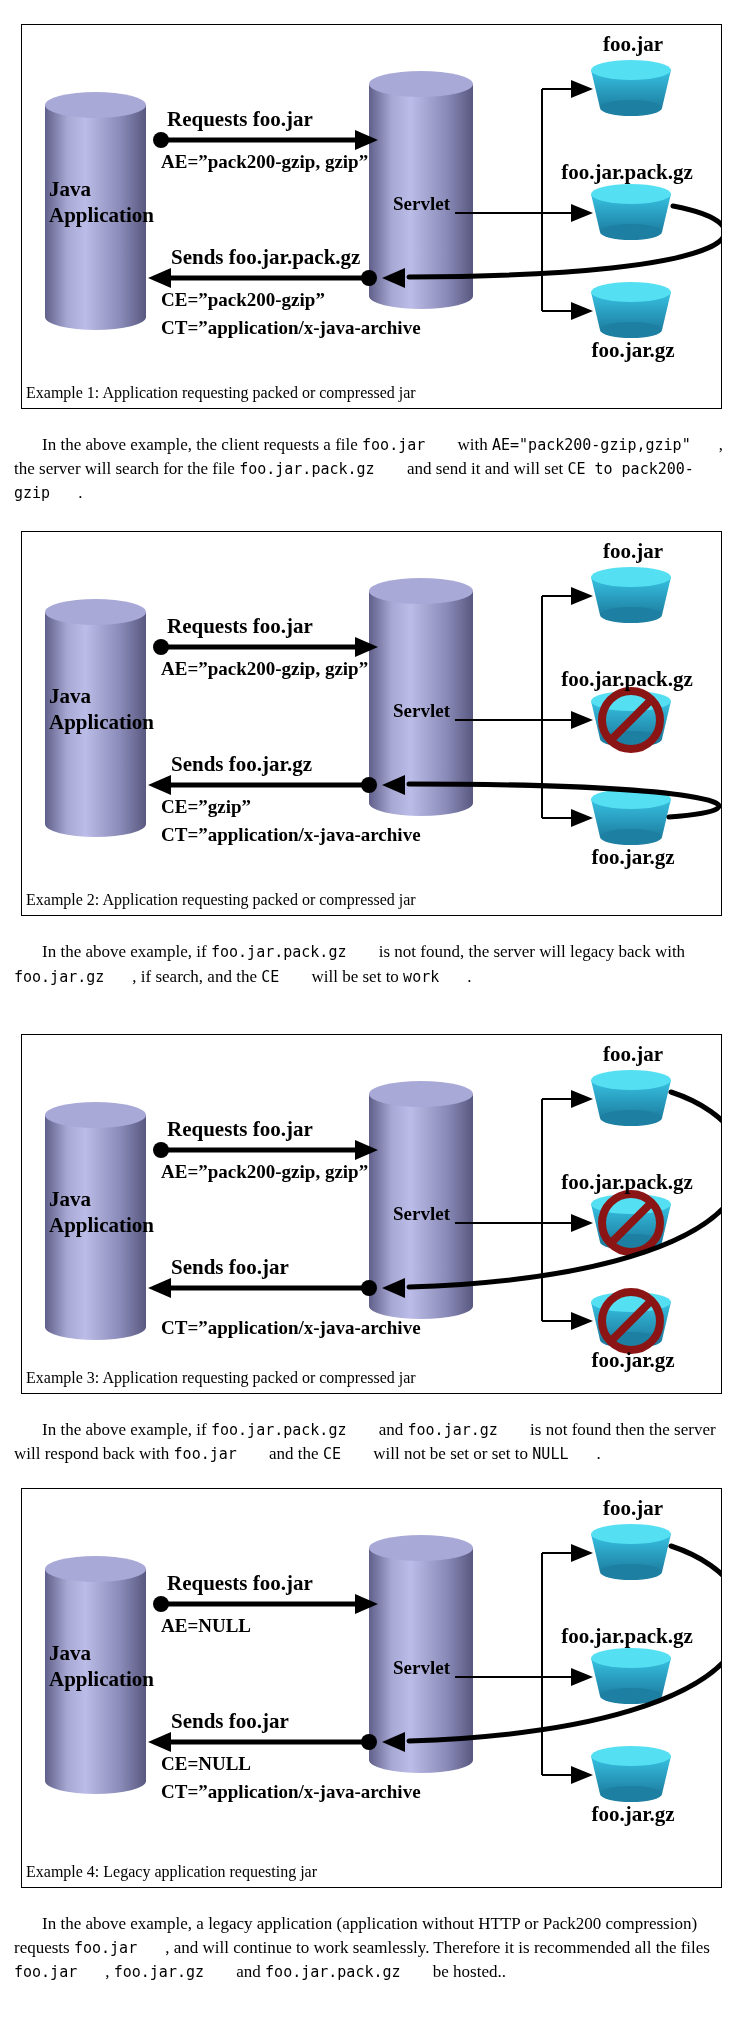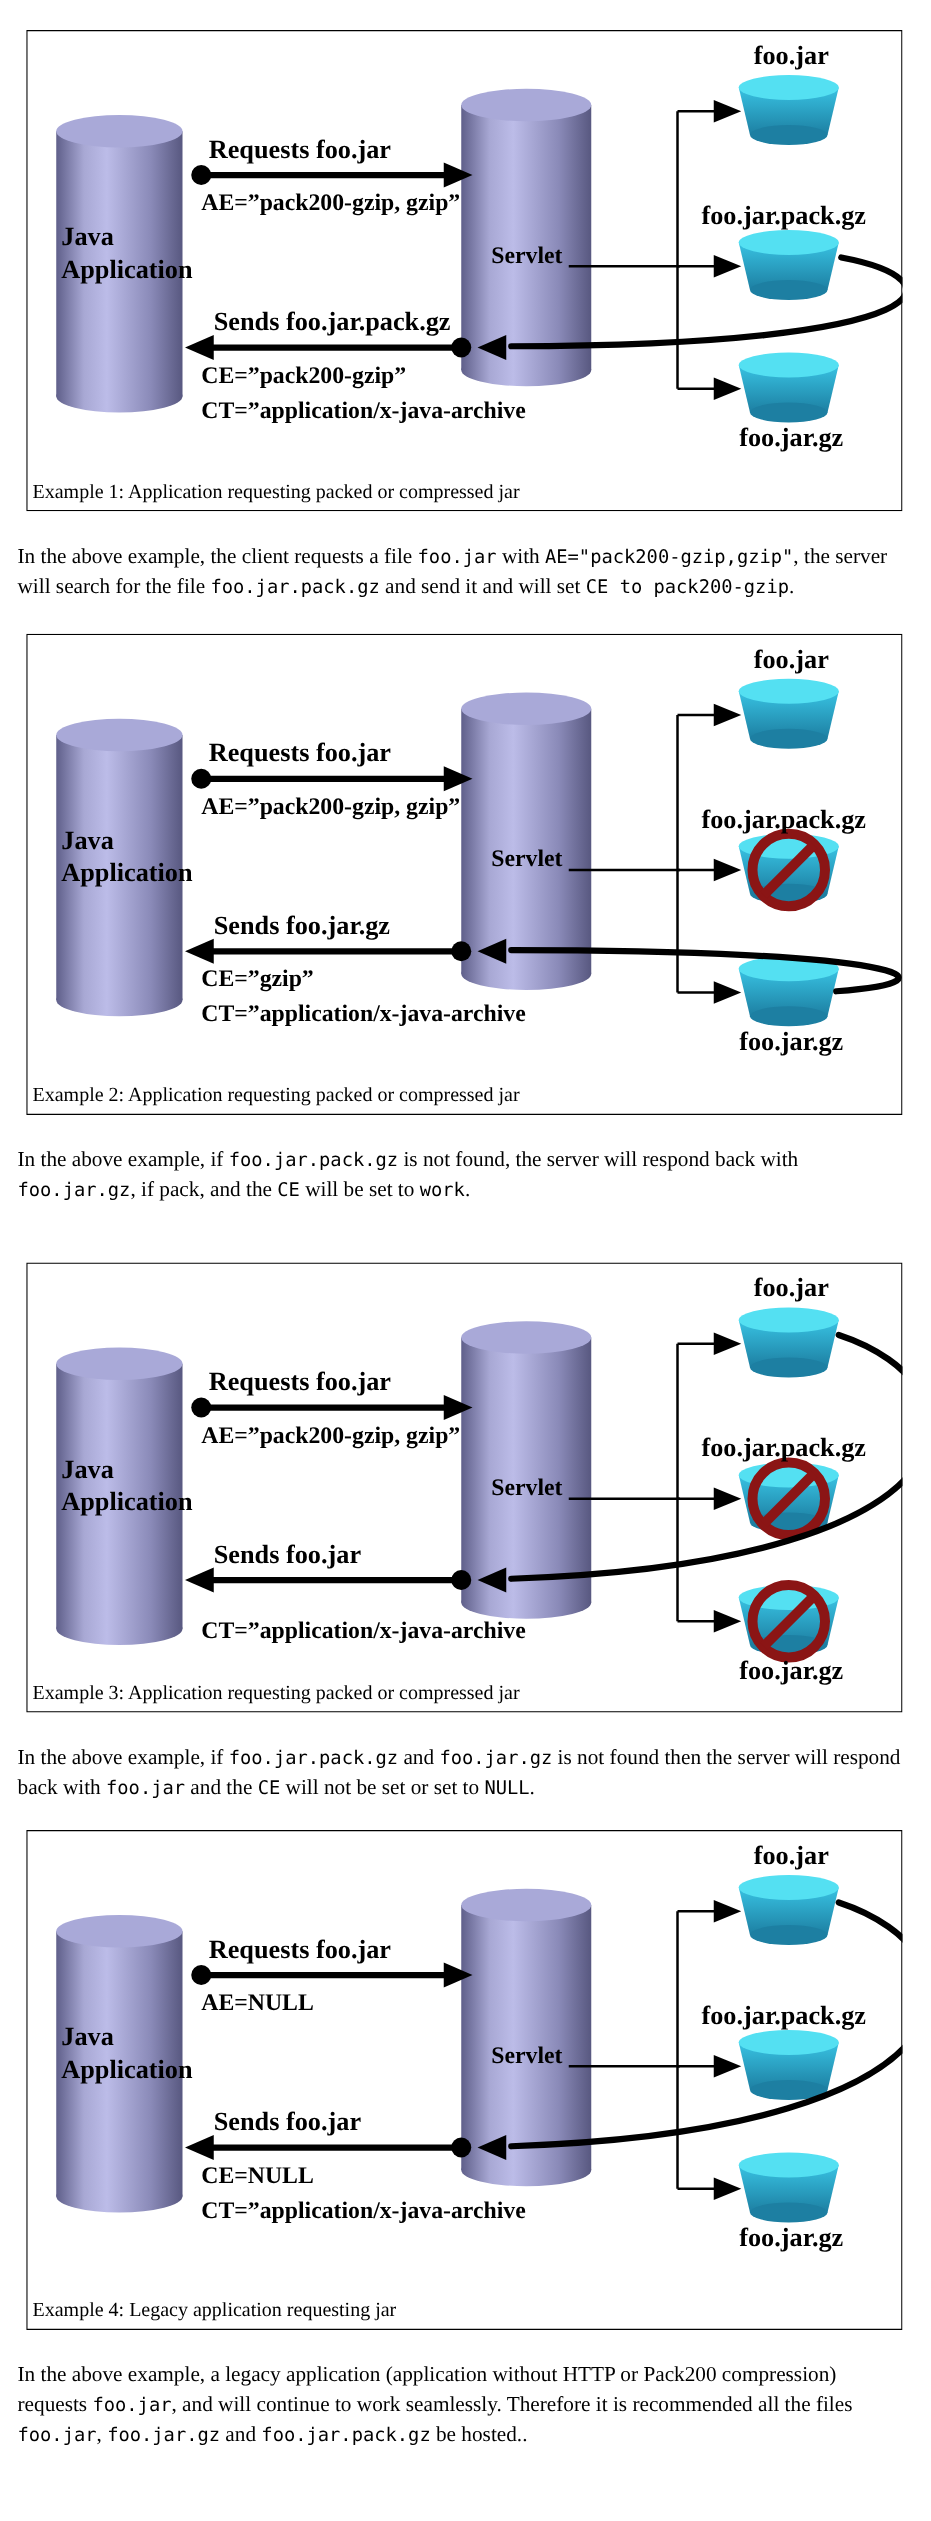--- a/index.html
+++ b/index.html
@@ -2,21 +2,21 @@
 <html><head>
 <meta charset="utf-8">
 <style>
   html,body{margin:0;padding:0;background:#ffffff;}
   body{width:745px;font-family:"Liberation Serif","DejaVu Serif",serif;}
   .page{width:745px;padding:24px 0 26px 0;}
   svg.panel{display:block;margin-left:21px;}
   svg.panel + .para{margin-top:24px;}
   .para{width:712px;margin:24px 0 0 14px;font-size:17px;line-height:1.42;color:#000;}
   .para .mono{font-family:"DejaVu Sans Mono","Liberation Mono",monospace;font-size:15px;}
-  .para .ser{font-family:"Liberation Serif","DejaVu Serif",serif;}
+  .para .ser{font-family:"Liberation Serif","DejaVu Serif",serif;margin-left:28px;}
   .sp1{margin-top:22px}.sp2{margin-top:26px}.sp3{margin-top:45px}.sp4{margin-top:22px}.sp5{margin-top:32px}
   text{fill:#000}
   .dlabel{font:bold 21px "Liberation Serif","DejaVu Serif",serif;}
   .dsub{font:bold 19px "Liberation Serif","DejaVu Serif",serif;}
   .dcap{font:16px "Liberation Serif","DejaVu Serif",serif;}
 </style>
 </head>
 <body>
 
 <div class="page">
@@ -170,21 +170,21 @@
         <path d="M -40,0 L -31,38 L 31,38 L 40,0 Z" fill="url(#cup1)"></path>
         <ellipse cx="0" cy="38" rx="31" ry="8" fill="#1d7fa2"></ellipse>
         <ellipse cx="0" cy="0" rx="40" ry="10" fill="#54e0f2"></ellipse>
       </g>
       <text x="612" y="27" class="dlabel" text-anchor="middle">foo.jar</text>
       <text x="606" y="155" class="dlabel" text-anchor="middle">foo.jar.pack.gz</text>
       <text x="612" y="333" class="dlabel" text-anchor="middle">foo.jar.gz</text>
       <path d="M 648,286 C 755,278 700,253 388,253" fill="none" stroke="#000000" stroke-width="5" stroke-linecap="round"></path>
       <text x="5" y="374" class="dcap">Example 2: Application requesting packed or compressed jar</text>
     </svg>
-  <p class="para sp2"><span class="ser">In the above example, if </span><span class="mono">foo.jar.pack.gz</span><span class="ser"> is not found, the server will respond back with </span><span class="mono">foo.jar.gz</span><span class="ser">, if pack,  and the </span><span class="mono">CE</span><span class="ser"> will be set to </span><span class="mono">work</span><span class="ser">.</span></p>
+  <p class="para sp2"><span class="ser">In the above example, if </span><span class="mono">foo.jar.pack.gz</span><span class="ser"> is not found, the server will legacy back with </span><span class="mono">foo.jar.gz</span><span class="ser">, if search,  and the </span><span class="mono">CE</span><span class="ser"> will be set to </span><span class="mono">work</span><span class="ser">.</span></p>
 
   <svg class="panel sp3" width="701" height="360" viewBox="0 0 701 360">
       <defs>
         <linearGradient id="cyl2" x1="0" y1="0" x2="1" y2="0">
           <stop offset="0%" stop-color="#5f5f8a"></stop>
           <stop offset="22%" stop-color="#a8a8d4"></stop>
           <stop offset="40%" stop-color="#bcbce8"></stop>
           <stop offset="75%" stop-color="#8a8ab8"></stop>
           <stop offset="100%" stop-color="#585880"></stop>
         </linearGradient>

